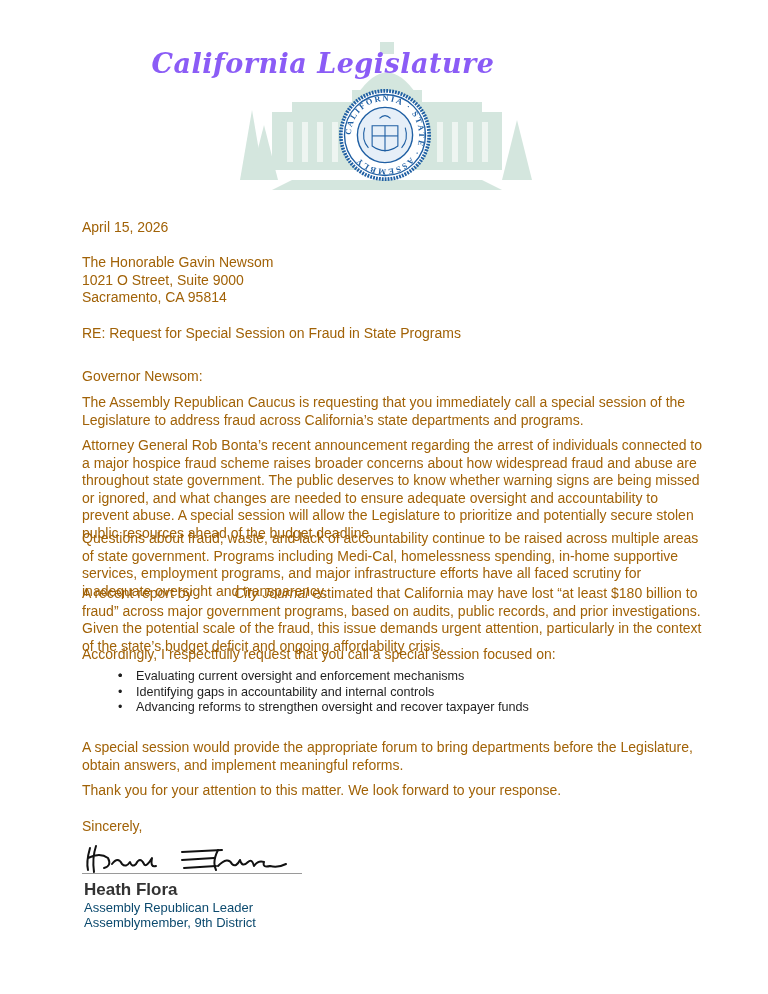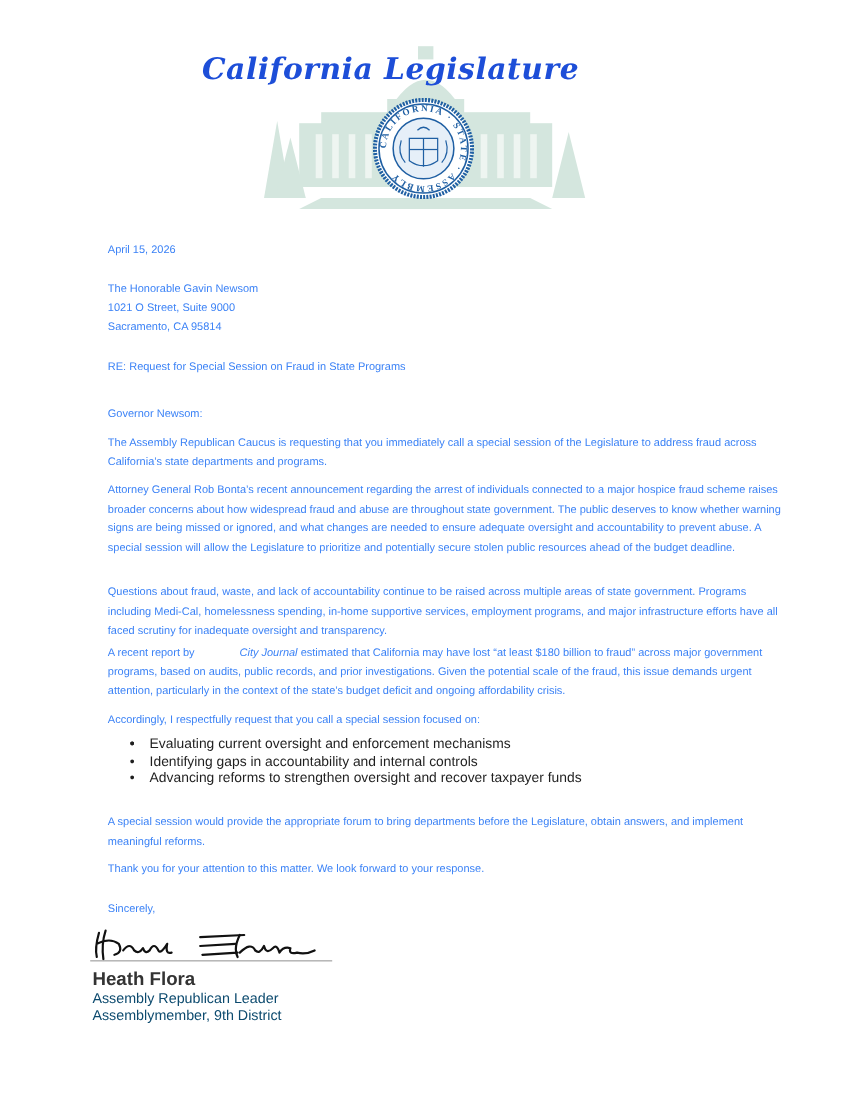--- a/index.html
+++ b/index.html
@@ -2,27 +2,27 @@
 <html><head>
 <meta charset="utf-8">
 <style>
   html, body { margin: 0; padding: 0; background: #ffffff; }
   body { width: 768px; height: 994px; position: relative; overflow: hidden;
          font-family: "Liberation Sans", "DejaVu Sans", sans-serif; color: #1f1f1f; }
   .letterhead { position: absolute; left: 0; top: 0; width: 768px; height: 200px; }
   .capitol { position: absolute; left: 232px; top: 40px; width: 310px; height: 150px; }
   .lh-title { position: absolute; left: 0; width: 646px; top: 48px; text-align: center;
               font-family: "DejaVu Serif", serif; font-weight: bold; font-style: italic;
-              font-size: 27px; color: #1d4ed8; letter-spacing: 0.5px; padding-left: 32px; }
+              font-size: 27px; color: #8b5cf6; letter-spacing: 0.5px; }
   .seal { position: absolute; left: 339px; top: 89px; width: 92px; height: 92px; }
   .lh-caucus { position: absolute; left: 0; width: 768px; top: 172px; text-align: center;
                font-family: "Liberation Serif", serif; font-weight: bold; font-size: 19.5px;
                color: #1f5fa3; letter-spacing: 0.2px; }
-  .text { position: absolute; left: 98px; width: 620px; font-size: 10px; line-height: 17.5px;
-          color: #3b82f6; }
+  .text { position: absolute; left: 82px; width: 620px; font-size: 14px; line-height: 17.5px;
+          color: #a16207; }
   .text p { margin: 0; }
   .bullets { position: absolute; left: 82px; top: 669px; width: 600px; font-size: 12.6px;
              line-height: 15.5px; margin: 0; padding: 0; list-style: none; }
   .bullets li { position: relative; padding-left: 54px; }
   .bullets li .dot { position: absolute; left: 36px; top: 0; }
   .sig { position: absolute; left: 82px; top: 838px; width: 230px; height: 40px; }
   .sig-line { position: absolute; left: 82px; top: 873px; width: 220px; height: 1px; background: #9a9a9a; }
   .signer-name { position: absolute; left: 84px; top: 880px; font-weight: bold; font-size: 17px; color: #333; }
   .signer-title { position: absolute; left: 84px; font-size: 13px; color: #0c4a6e; }
   em { font-style: italic; margin-left: 38px; }

